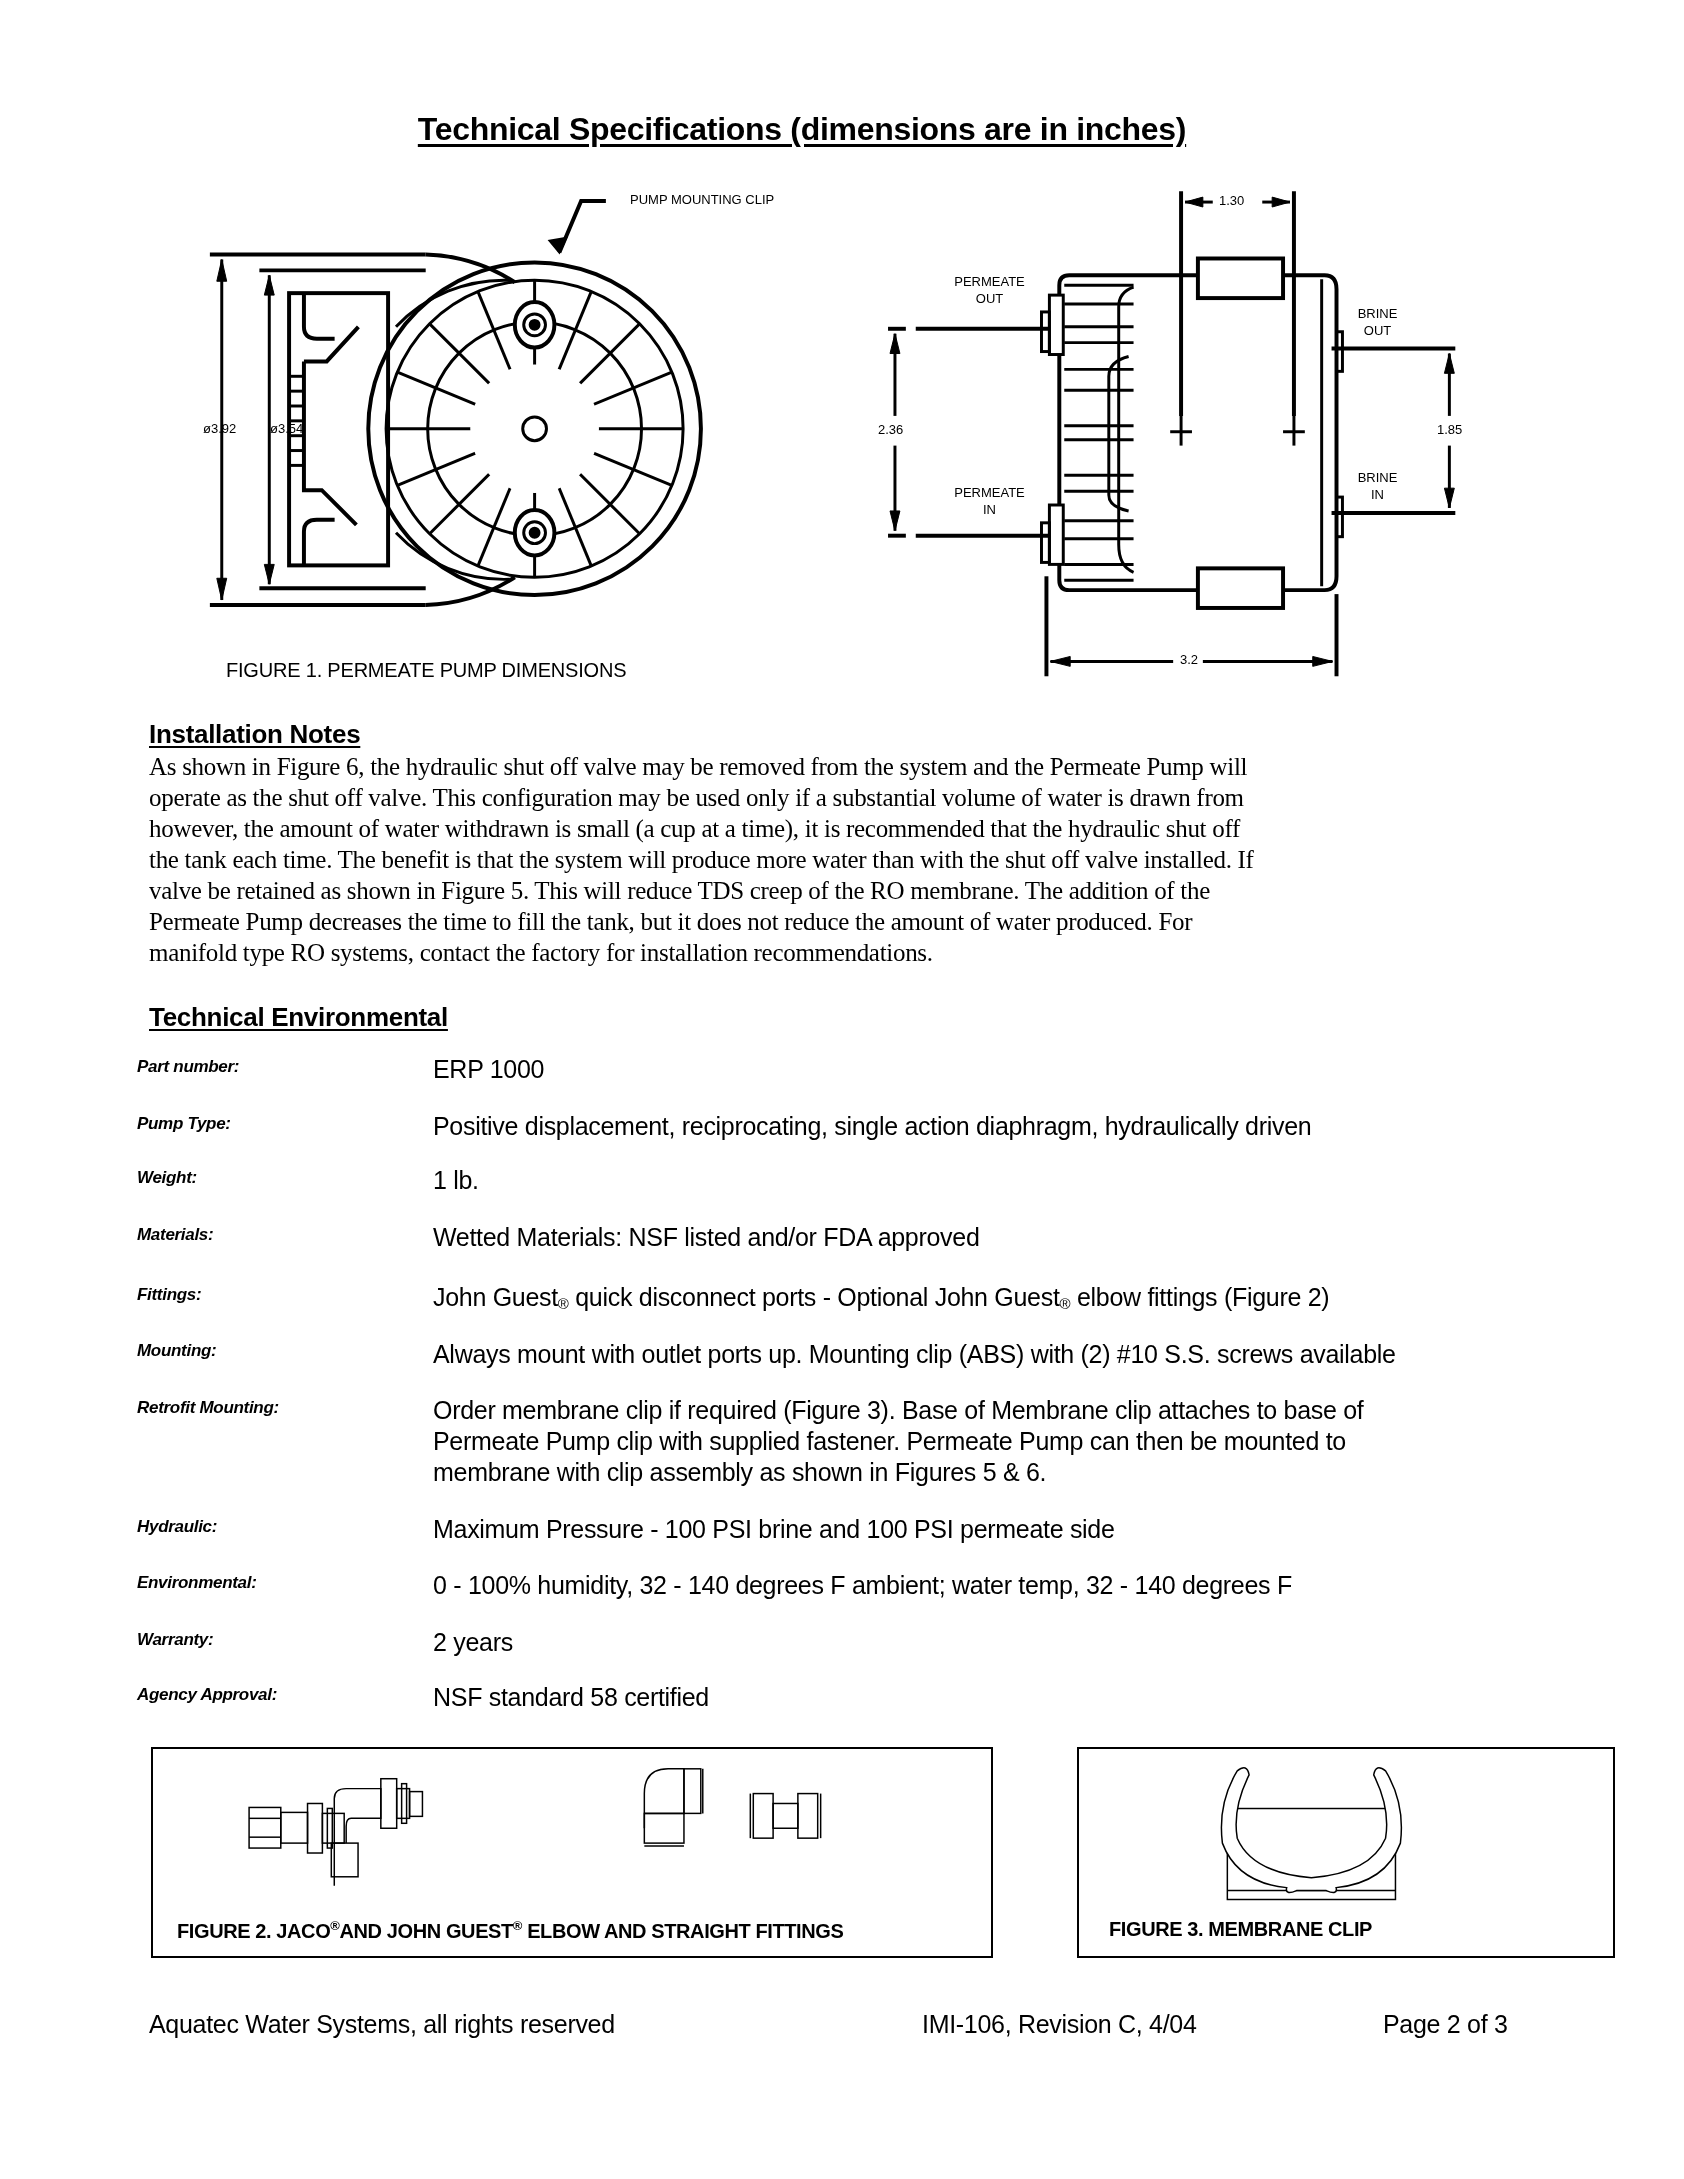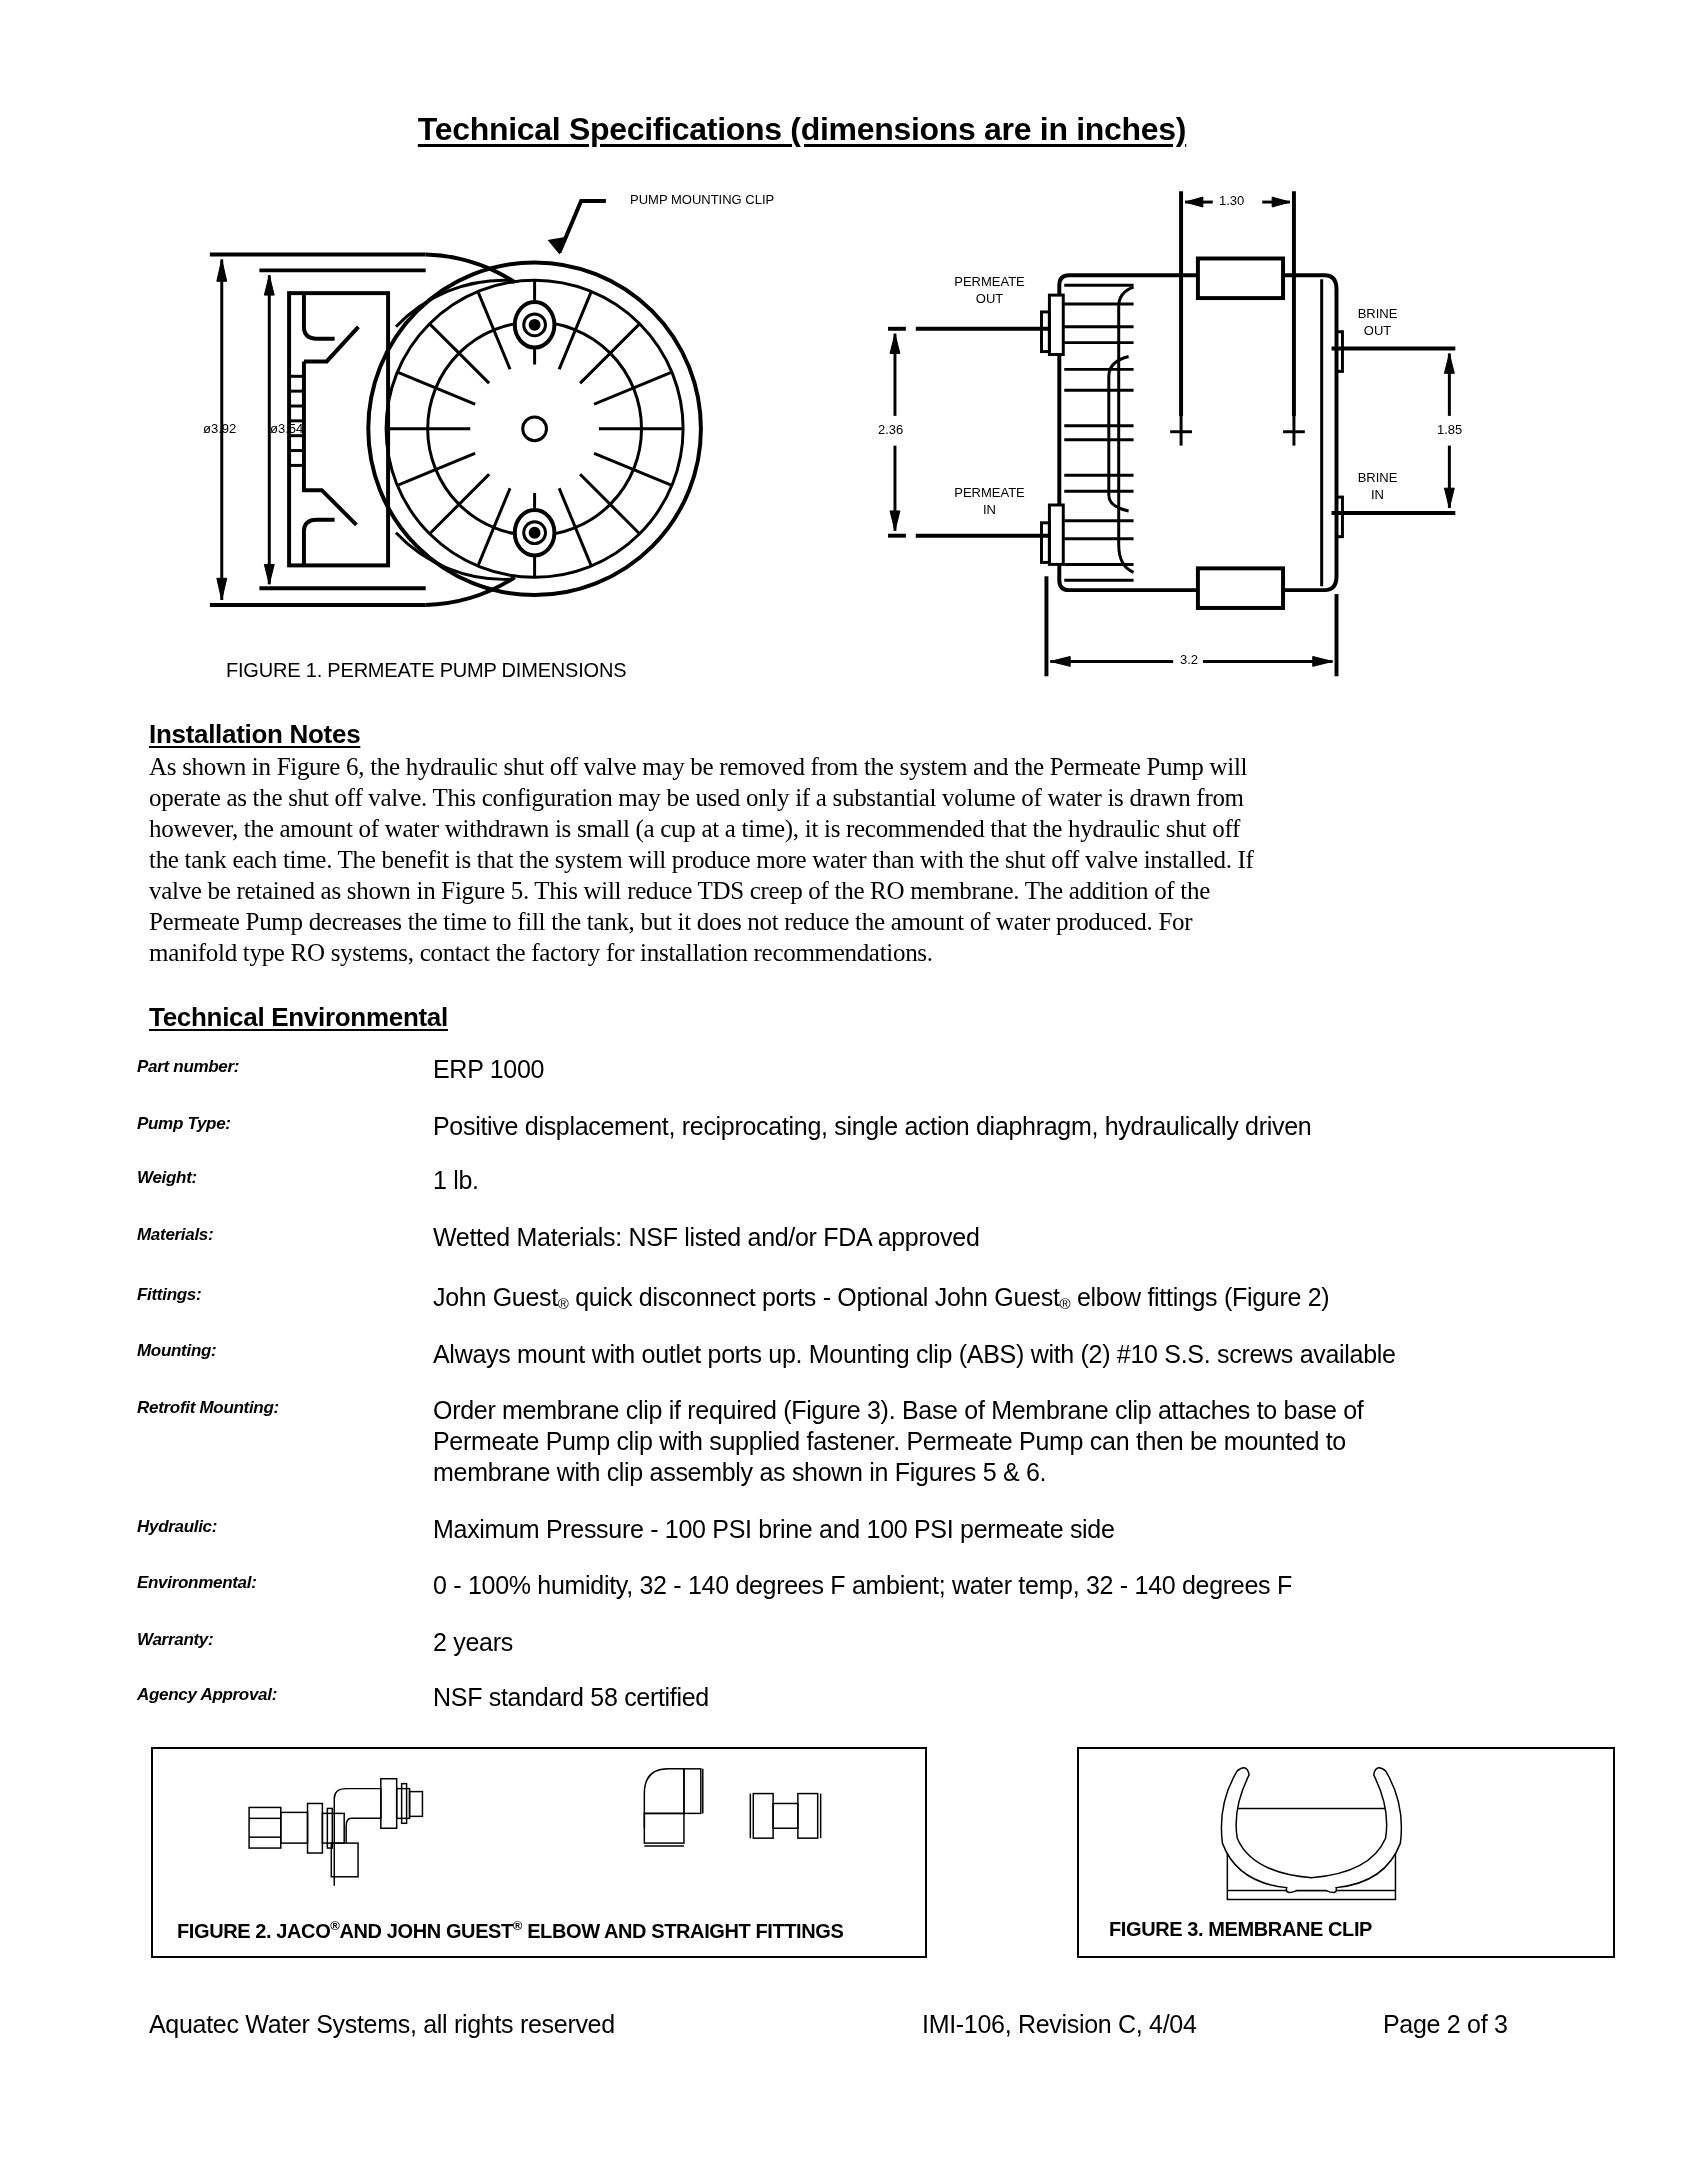--- a/index.html
+++ b/index.html
@@ -258,21 +258,21 @@
   <div class="abs spec-value" style="top:1627px;">
       <span>2 years</span>
     </div>
 
   <div class="abs spec-label" style="top:1685px;">Agency Approval:</div>
   <div class="abs spec-value" style="top:1682px;">
       <span>NSF standard 58 certified</span>
     </div>
 </div>
 
-<div class="box" style="left:151px;top:1747px;width:776px;height:211px;">
+<div class="box" style="left:151px;top:1747px;width:842px;height:211px;">
   <svg width="842" height="211" style="left:0;top:0" viewBox="0 0 850 213">
     <g stroke="#000" fill="none" stroke-width="1.5">
 
       <rect x="97" y="59" width="32" height="41"></rect>
       <line x1="97" y1="70" x2="129" y2="70"></line>
         <line x1="97" y1="89" x2="129" y2="89"></line>
       <rect x="129" y="64" width="27" height="31"></rect>
       <rect x="156" y="55" width="15" height="50"></rect>
       <rect x="171" y="65" width="22" height="30"></rect>
       <rect x="176" y="60" width="5" height="40"></rect>

